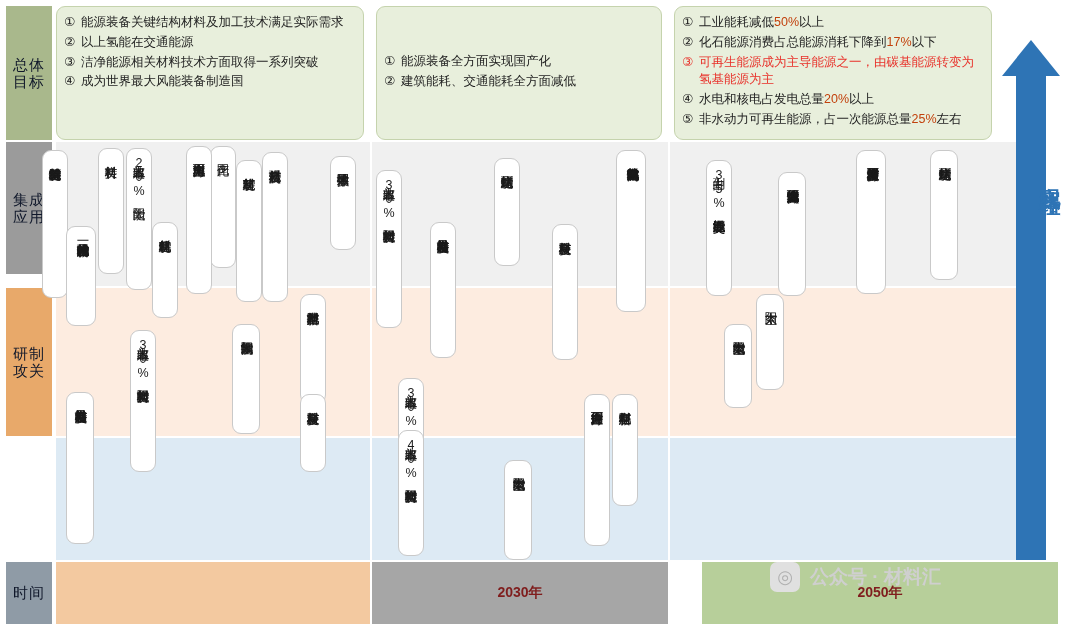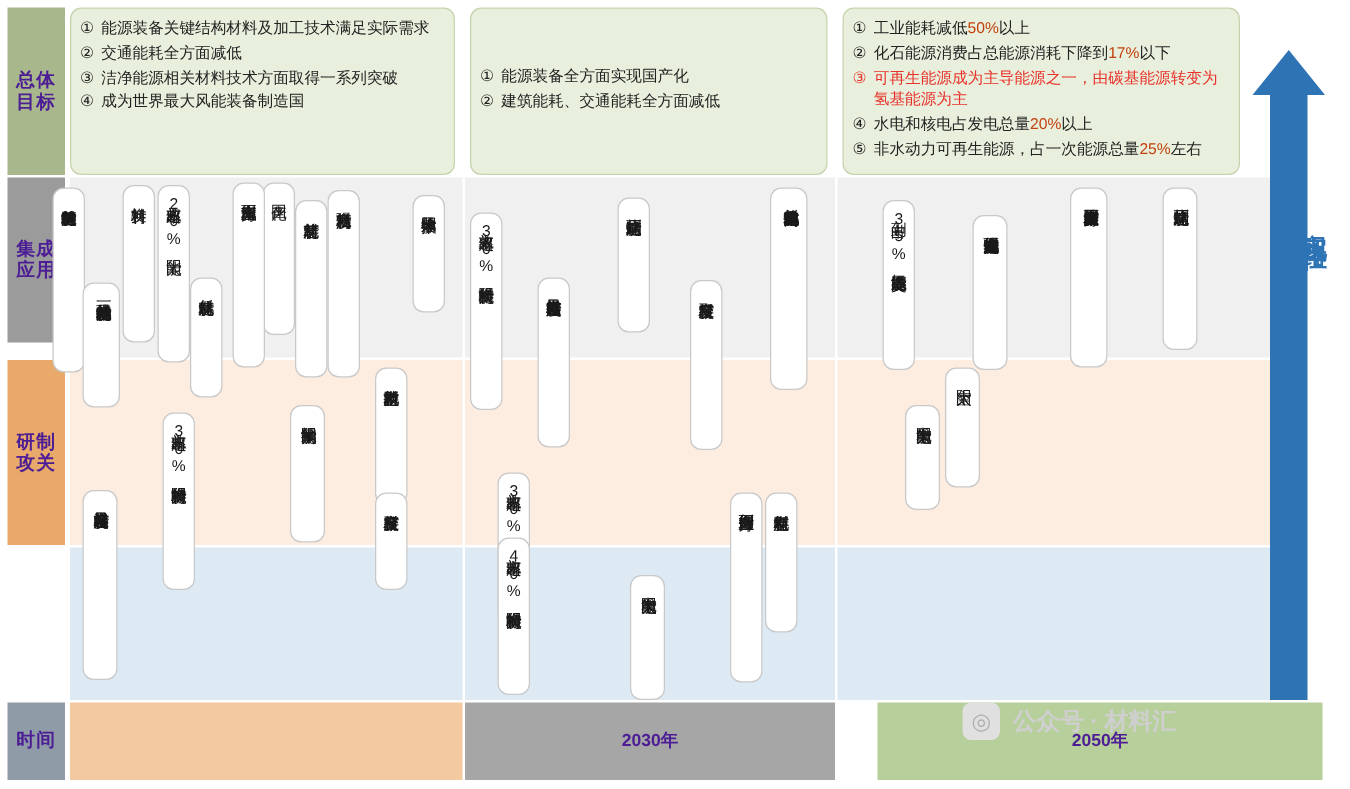--- a/index.html
+++ b/index.html
@@ -9,21 +9,21 @@
     font-family:"Liberation Sans","DejaVu Sans",sans-serif;
     overflow:hidden;
     position:relative;
   }
   #root{position:relative;width:1080px;height:631px;}
 
   
   .rowlabel{
     position:absolute;left:6px;width:46px;
     display:flex;align-items:center;justify-content:center;
-    color:#4c1d95;font-weight:bold;font-size:15px;
+    color:#0f172a;font-weight:normal;font-size:15px;
     letter-spacing:1px;
     text-align:center;
     line-height:1.15;
   }
   .rowlabel span{display:block;writing-mode:horizontal-tb;}
   .rl-goal{top:6px;height:134px;background:#a9b88c;}
   .rl-integration{top:142px;height:132px;background:#9b9b9b;}
   .rl-rd{top:288px;height:148px;background:#e8a96a;}
   .rl-explore{top:438px;height:122px;background:#8fb8d0;}
   .rl-time{top:562px;height:62px;background:#8f9ba6;}
@@ -48,21 +48,21 @@
   .gl{display:flex;margin-bottom:2px;}
   .gl .num{width:17px;flex:none;}
   .gl .txt{flex:1;}
   .hl{color:#c2410c;}
   .gl.red, .gl.red .num{color:#e8312a;}
 
   
   .timebar{
     position:absolute;top:562px;height:62px;
     display:flex;align-items:center;justify-content:center;
-    color:#4c1d95;font-weight:bold;font-size:14px;
+    color:#7f1d1d;font-weight:bold;font-size:14px;
     box-sizing:border-box;
   }
   .tb1{background:#f3c9a0;}
   .tb2{background:#a6a6a6;}
   .tb3{background:#b7cf9a;margin-left:32px;}
 
   
   .vcard{
     position:absolute;
     background:#ffffff;border:1px solid #c9c9c9;border-radius:9px;
@@ -125,21 +125,21 @@
   <div class="colsep" style="left:370px"></div>
   <div class="colsep" style="left:668px"></div>
 
   <div class="goalbox" style="left:56px;width:308px;">
     <div class="gl">
       <div class="num">①</div>
       <div class="txt">能源装备关键结构材料及加工技术满足实际需求</div>
     </div>
     <div class="gl">
       <div class="num">②</div>
-      <div class="txt">交通能耗全方面减低</div>
+      <div class="txt">以上氢能在交通能源</div>
     </div>
     <div class="gl">
       <div class="num">③</div>
       <div class="txt">洁净能源相关材料技术方面取得一系列突破</div>
     </div>
     <div class="gl">
       <div class="num">④</div>
       <div class="txt">成为世界最大风能装备制造国</div>
     </div>
   </div>

